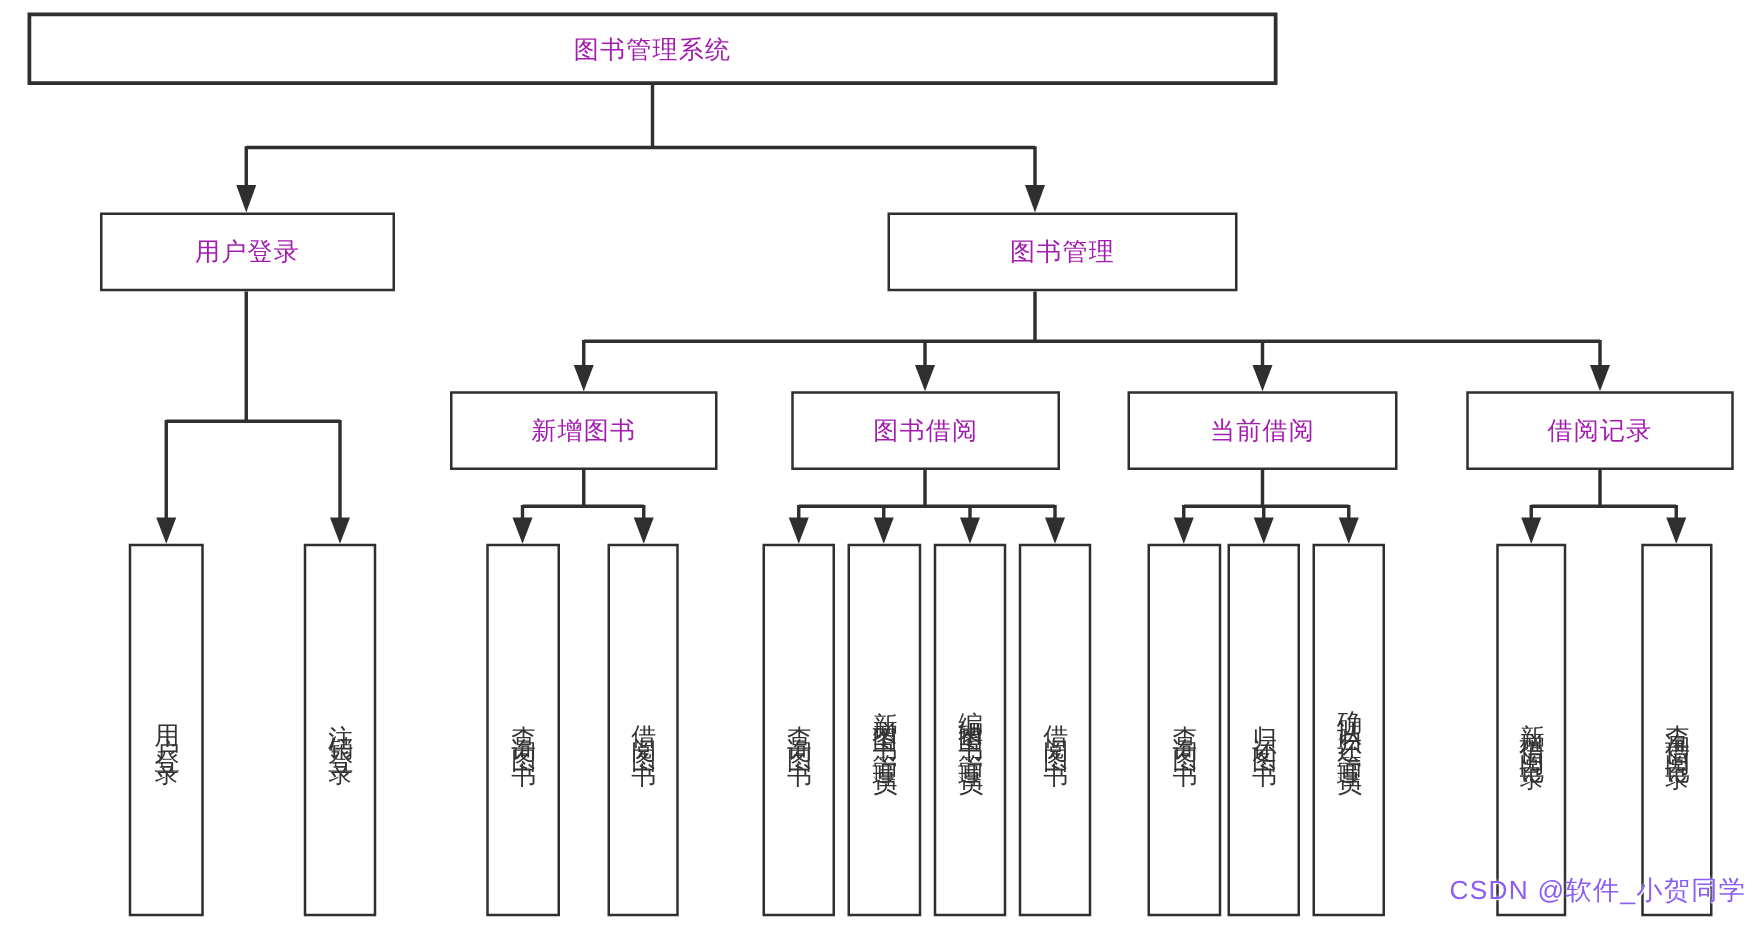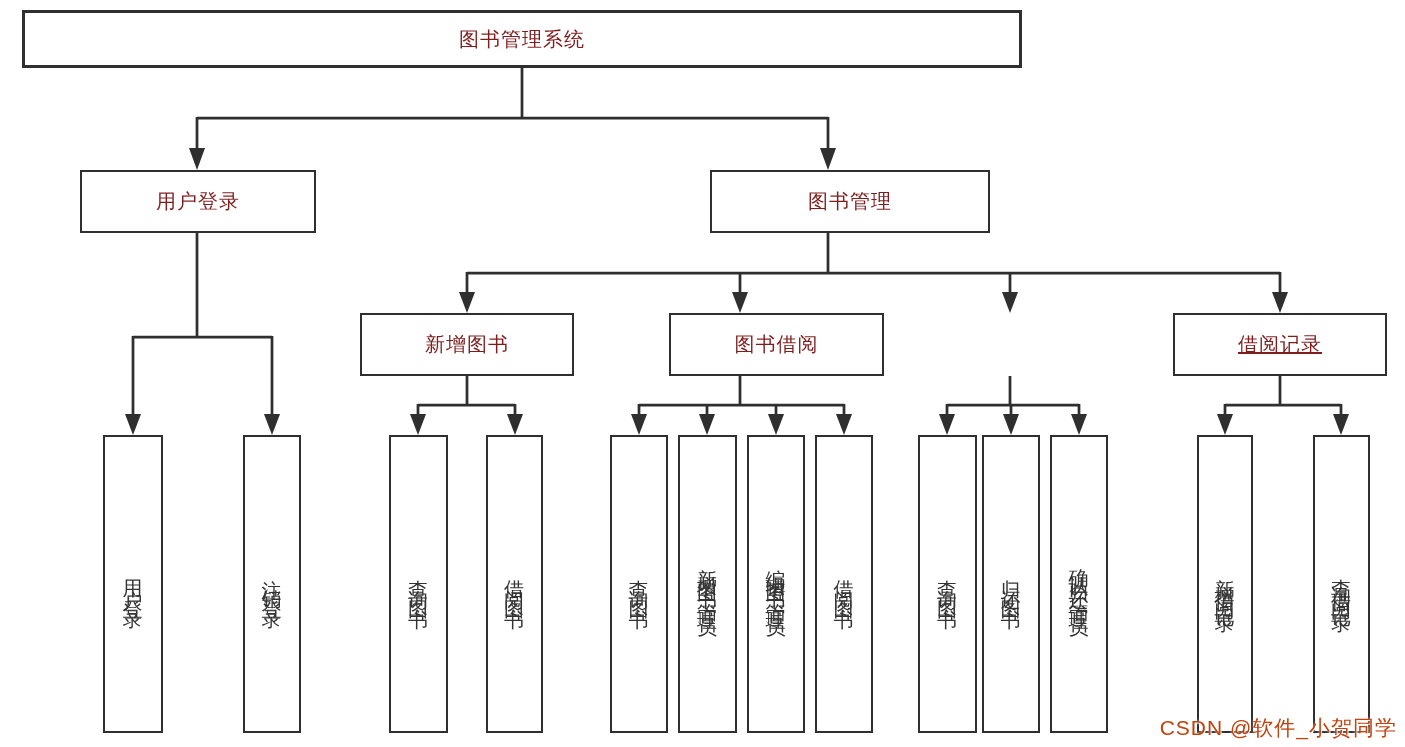--- a/index.html
+++ b/index.html
@@ -21,33 +21,33 @@
     pointer-events: none;
   }
 
   .node {
     position: absolute;
     border: 2.5px solid #2f2f2f;
     background: #ffffff;
     display: flex;
     align-items: center;
     justify-content: center;
-    color: #7f1d1d;
+    color: #a21caf;
     font-size: 20px;
     letter-spacing: 1px;
     z-index: 2;
   }
 
   .node.root    { left: 22px;   top: 10px;  width: 1000px; height: 58px; border-width: 3px; }
   .node.lv2-a   { left: 80px;   top: 170px; width: 236px;  height: 63px; }
   .node.lv2-b   { left: 710px;  top: 170px; width: 280px;  height: 63px; }
   .node.lv3-a   { left: 360px;  top: 313px; width: 214px;  height: 63px; }
-  .node.lv3-b   { left: 633px;  top: 313px; width: 215px;  height: 63px; margin-left: 36px; }
+  .node.lv3-b   { left: 633px;  top: 313px; width: 215px;  height: 63px; }
   .node.lv3-c   { left: 902px;  top: 313px; width: 216px;  height: 63px; }
-  .node.lv3-d   { left: 1173px; top: 313px; width: 214px;  height: 63px; text-decoration: underline; }
+  .node.lv3-d   { left: 1173px; top: 313px; width: 214px;  height: 63px; }
 
   .leaf {
     position: absolute;
     top: 435px;
     height: 298px;
     border: 2.5px solid #2f2f2f;
     background: #ffffff;
     display: flex;
     align-items: center;
     justify-content: center;
@@ -74,23 +74,23 @@
   .leaf.l8  { left: 815px;  width: 58px; }
   .leaf.l9  { left: 918px;  width: 59px; }
   .leaf.l10 { left: 982px;  width: 58px; }
   .leaf.l11 { left: 1050px; width: 58px; }
   .leaf.l12 { left: 1197px; width: 56px; }
   .leaf.l13 { left: 1313px; width: 57px; }
 
   .watermark {
     position: absolute;
     right: 8px;
-    bottom: 5px;
+    bottom: 21px;
     font-size: 21px;
-    color: #c2410c;
+    color: #8b5cf6;
     text-shadow: 0 0 3px rgba(255,255,255,0.95), 1px 1px 0 rgba(255,255,255,0.85);
     letter-spacing: 1px;
     z-index: 3;
   }
 </style>
 </head>
 <body>
 
 <div class="canvas">
 
@@ -173,20 +173,23 @@
   <div class="node lv2-b">
     <span>图书管理</span>
   </div>
 
   <div class="node lv3-a">
     <span>新增图书</span>
   </div>
   <div class="node lv3-b">
     <span>图书借阅</span>
   </div>
+  <div class="node lv3-c">
+    <span>当前借阅</span>
+  </div>
   <div class="node lv3-d">
     <span>借阅记录</span>
   </div>
 
   <div class="leaf l1">
     <span>用户登录</span>
   </div>
   <div class="leaf l2">
     <span>注销登录</span>
   </div>

